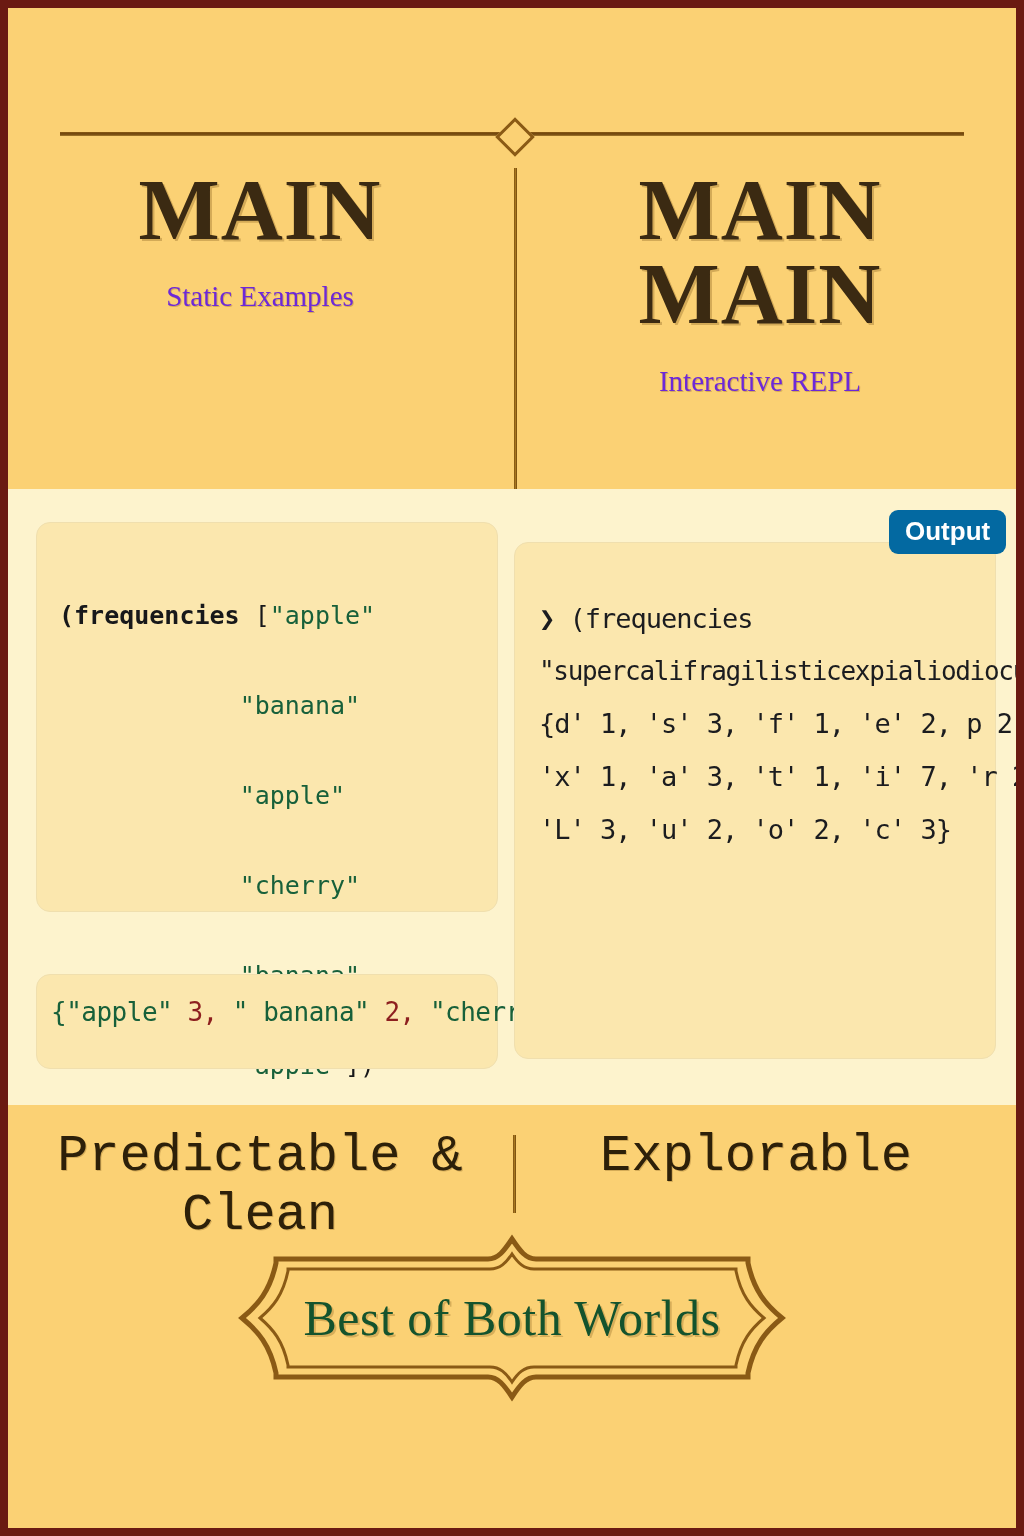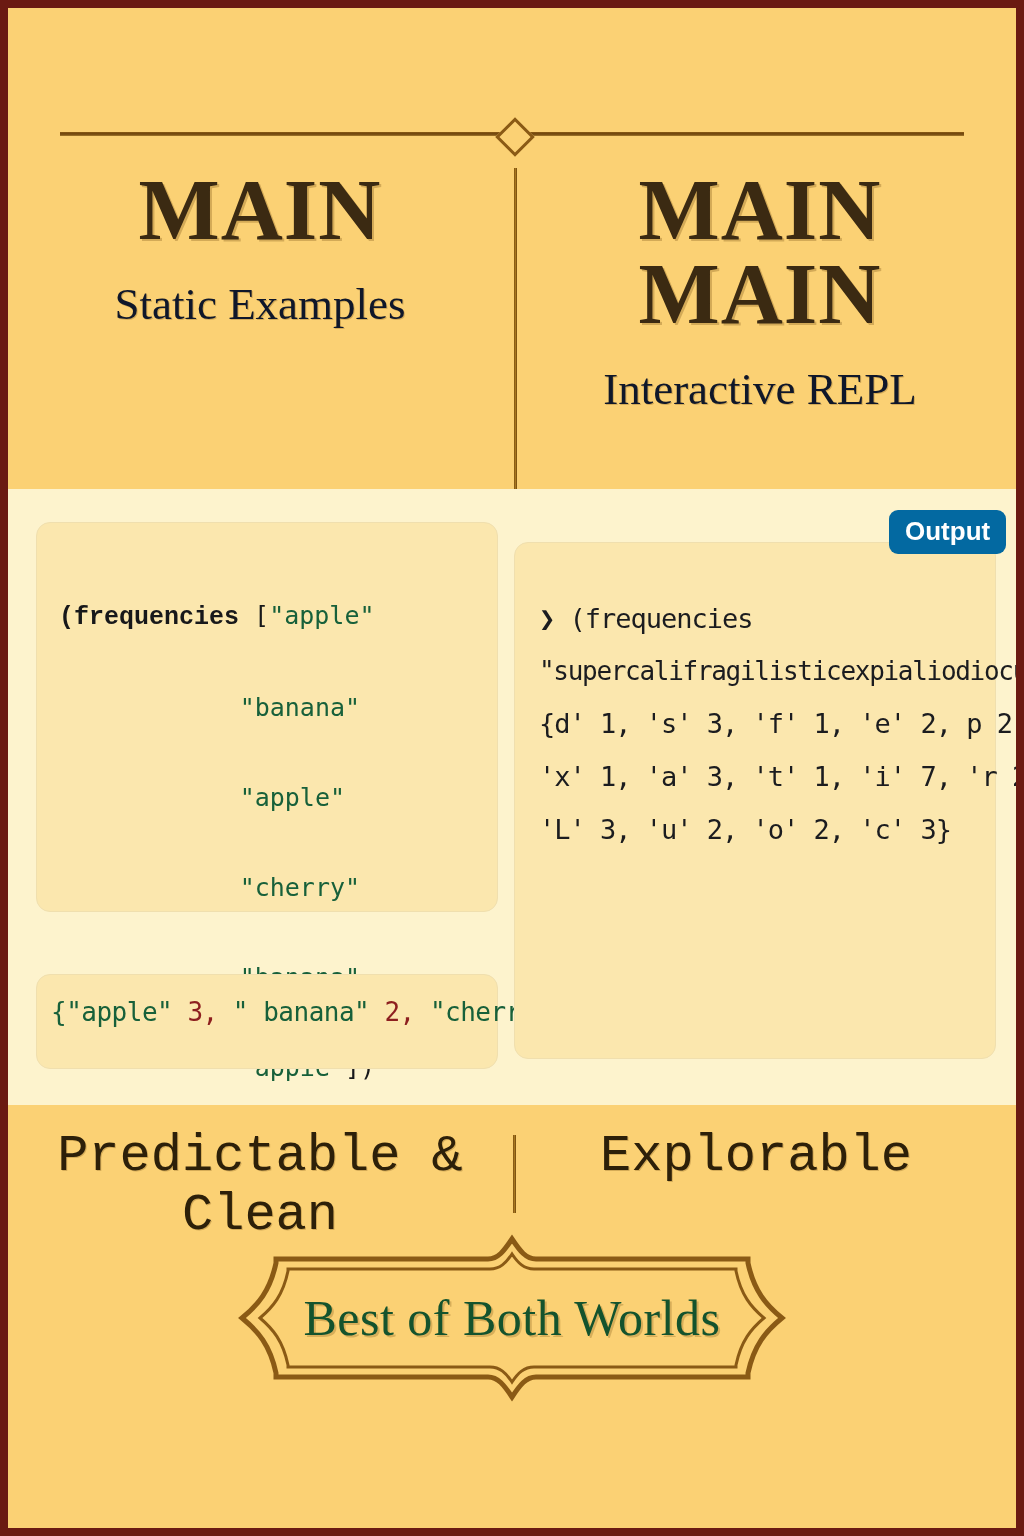--- a/index.html
+++ b/index.html
@@ -84,23 +84,23 @@
     line-height: 0.98;
     letter-spacing: 1px;
     color: #3b2a12;
     text-shadow: 2px 2px 0 rgba(120,80,20,0.30);
     margin: 0;
     padding: 0 6px;
   }
   .h-sub {
     margin-top: 30px;
     font-family: "Liberation Serif", "DejaVu Serif", serif;
-    font-size: 45px;
+    font-size: 29px;
     line-height: 1;
-    color: #0f172a;
+    color: #6d28d9;
     text-shadow: 1px 1px 0 rgba(140,100,35,0.35);
   }
 
   
   .content {
     position: absolute;
     left: 0;
     top: 481px;
     width: 1008px;
     height: 616px;
@@ -144,21 +144,21 @@
   }
 
   .mono {
     font-family: "DejaVu Sans Mono", "Liberation Mono", monospace;
     font-size: 25px;
     line-height: 1.0;
     color: #17181a;
     white-space: pre;
   }
   .code-line { display: block; margin-bottom: 15px; }
-  .tok-fn { font-weight: bold; color: #17181a; font-family: Liberation Mono, monospace; }
+  .tok-fn { font-weight: bold; color: #17181a; }
   .tok-brk { color: #17181a; }
   .tok-str { color: #17603a; }
   .tok-num { color: #8d1f1f; }
 
   .result-line {
     font-family: "DejaVu Sans Mono", "Liberation Mono", monospace;
     font-size: 26px;
     color: #17603a;
     white-space: nowrap;
     letter-spacing: -0.5px;

